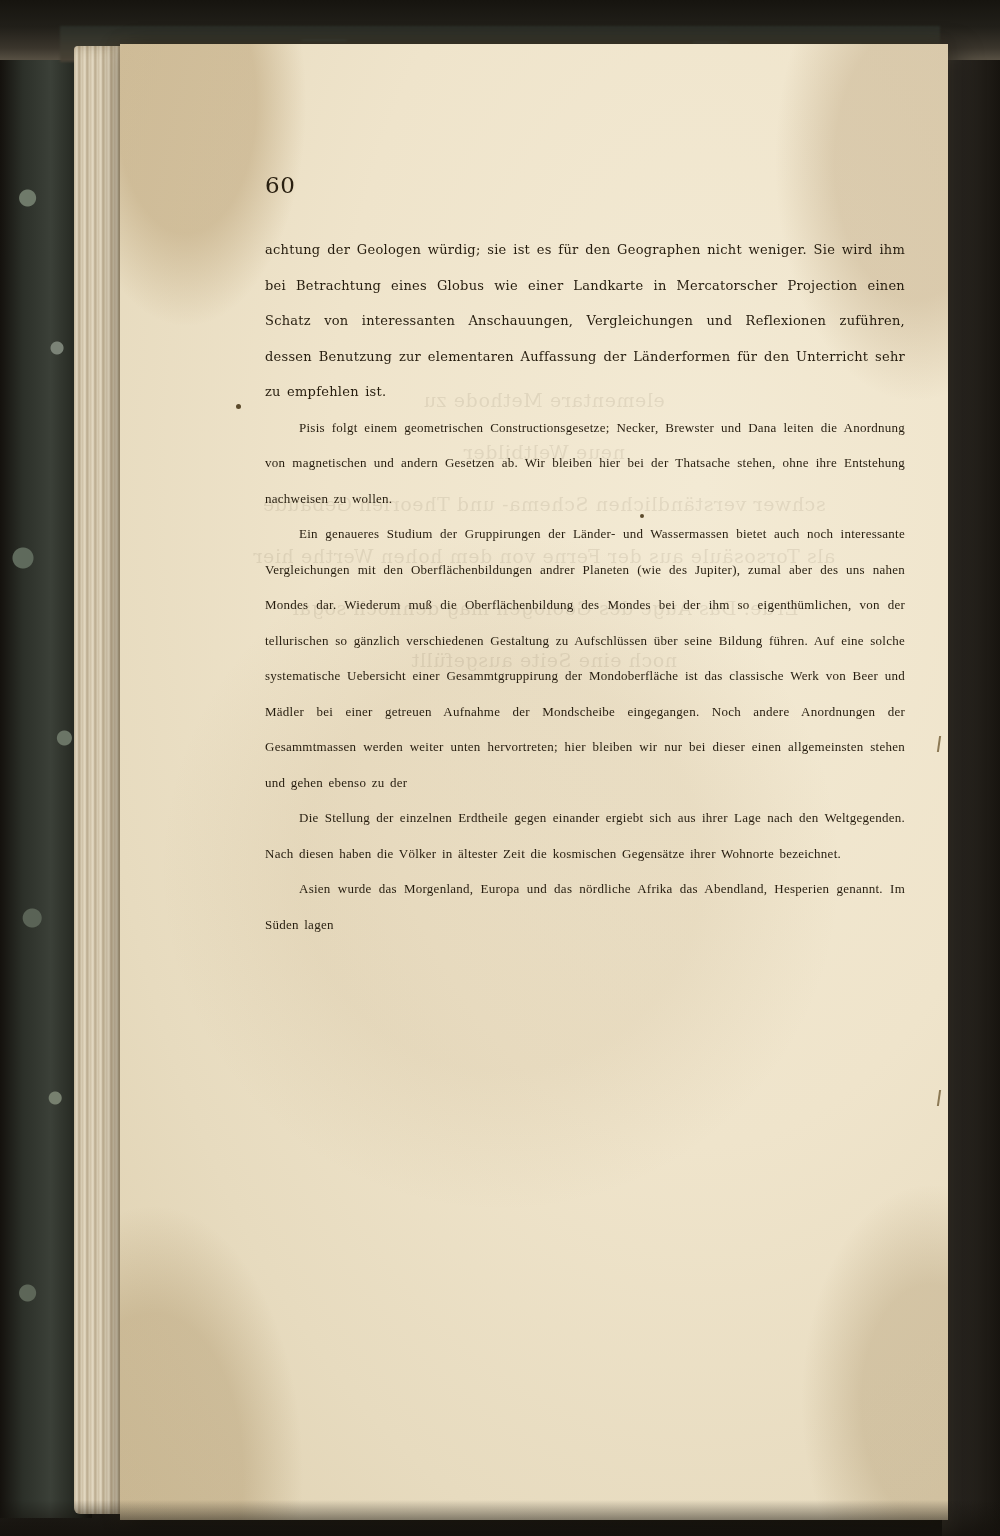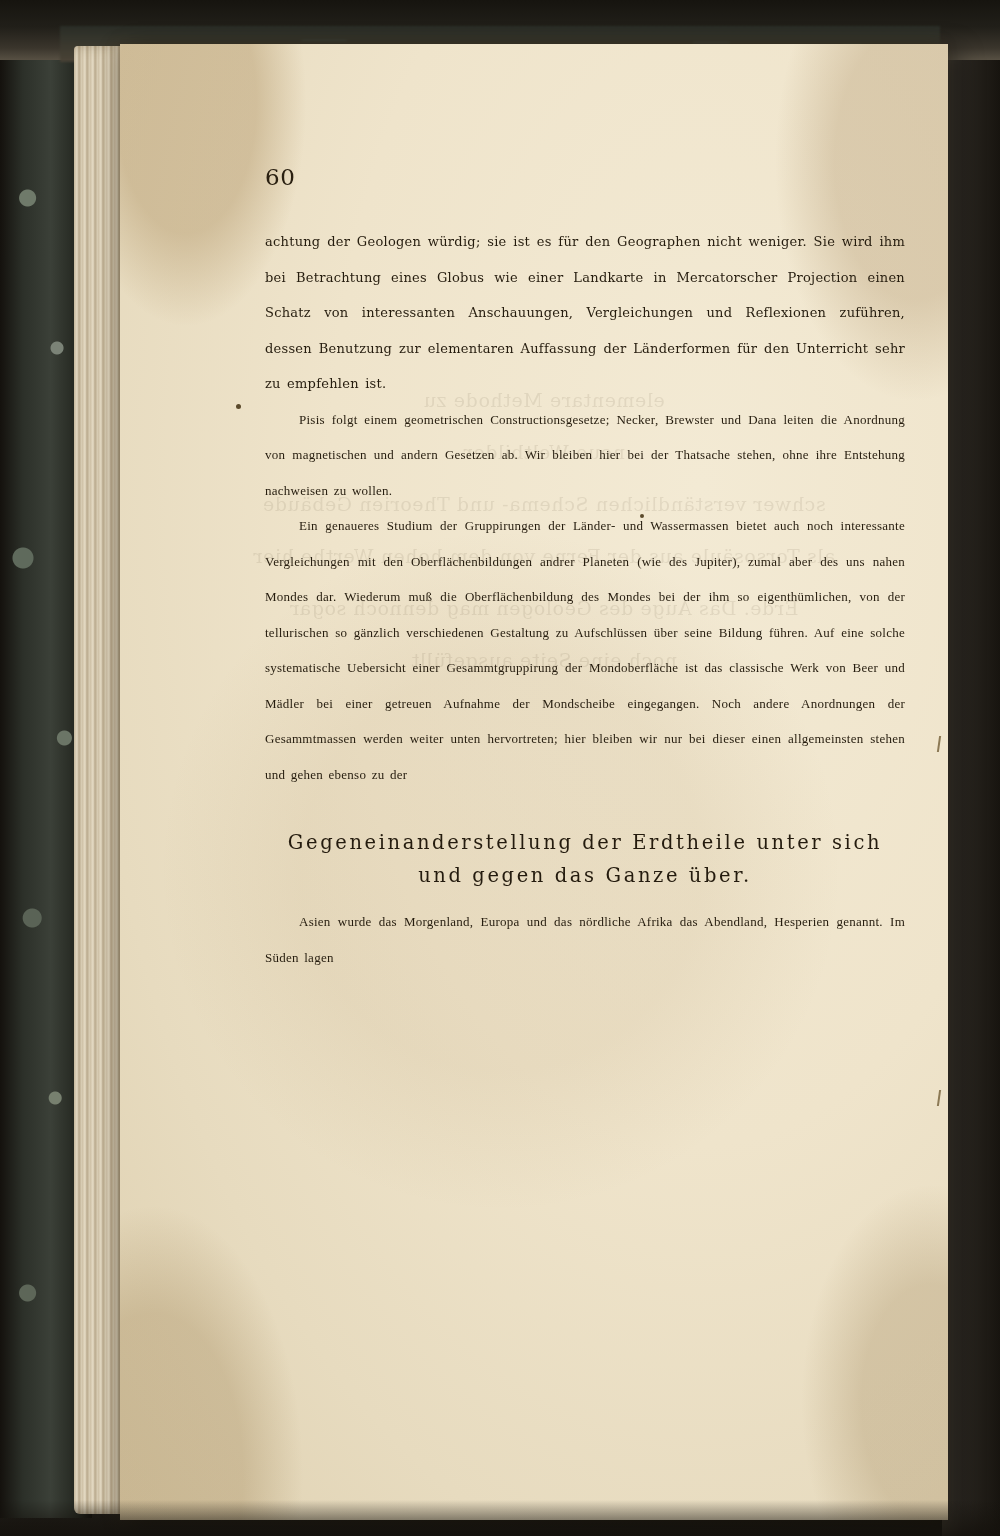--- a/index.html
+++ b/index.html
@@ -120,20 +120,21 @@
     position: absolute;
     left: 145px;
     top: 120px;
     width: 640px;
     color: #241b0e;
   }
   .running-head {
     display: flex;
     align-items: flex-end;
     margin-bottom: 34px;
+    margin-top: 8px;
   }
   .folio {
     font-size: 23px;
     letter-spacing: .5px;
     color: #2a2011;
   }
   .head-title {
     flex: 1;
     text-align: center;
     font-size: 17px;
@@ -208,22 +209,22 @@
 
     <div class="content">
       <div class="running-head">
         <span class="folio">60</span>
       </div>
 
       <p class="body">achtung der Geologen würdig; sie ist es für den Geographen nicht weniger.  Sie wird ihm bei Betrachtung eines Globus wie einer Landkarte in Mercatorscher Projection einen Schatz von interessanten Anschauungen, Vergleichungen und Reflexionen zuführen, dessen Benutzung zur elementaren Auffassung der Länderformen für den Unterricht sehr zu empfehlen ist.</p>
       <p class="body indent">Pisis folgt einem geometrischen Constructionsgesetze; Necker, Brewster und Dana leiten die Anordnung von magnetischen und andern Gesetzen ab.  Wir bleiben hier bei der Thatsache stehen, ohne ihre Entstehung nachweisen zu wollen.</p>
       <p class="body indent">Ein genaueres Studium der Gruppirungen der Länder- und Wassermassen bietet auch noch interessante Vergleichungen mit den Oberflächenbildungen andrer Planeten (wie des Jupiter), zumal aber des uns nahen Mondes dar.  Wiederum muß die Oberflächenbildung des Mondes bei der ihm so eigenthümlichen, von der tellurischen so gänzlich verschiedenen Gestaltung zu Aufschlüssen über seine Bildung führen.  Auf eine solche systematische Uebersicht einer Gesammtgruppirung der Mondoberfläche ist das classische Werk von Beer und Mädler bei einer getreuen Aufnahme der Mondscheibe eingegangen.  Noch andere Anordnungen der Gesammtmassen werden weiter unten hervortreten; hier bleiben wir nur bei dieser einen allgemeinsten stehen und gehen ebenso zu der</p>
 
-      <h2 class="section">Gegeneinanderstellung der Erdtheile unter sich und gegen das Ganze über.</h2>
-
+
+      <p class="body indent">Die Stellung der einzelnen Erdtheile gegen einander ergiebt sich aus ihrer Lage nach den Weltgegenden.  Nach diesen haben die Völker in ältester Zeit die kosmischen Gegensätze ihrer Wohnorte bezeichnet.</p>
       <p class="body indent">Asien wurde das Morgenland, Europa und das nördliche Afrika das Abendland, Hesperien genannt.  Im Süden lagen</p>
     </div>
 
     <span class="mark" style="left:116px; top:360px; width:5px; height:5px;"></span>
     <span class="mark" style="left:520px; top:470px; width:4px; height:4px;"></span>
     <span class="tick" style="left:818px; top:692px;"></span>
     <span class="tick" style="left:818px; top:1046px;"></span>
   </div>
 
   <div class="bottom-shadow"></div>

